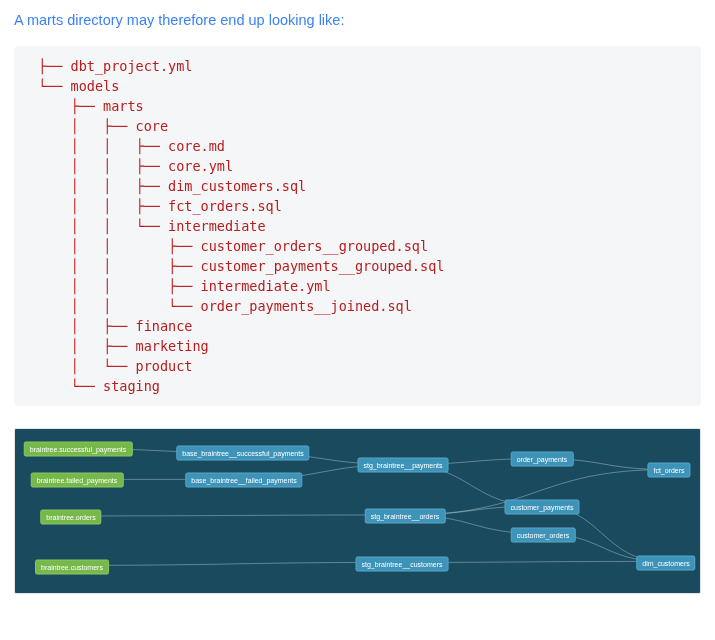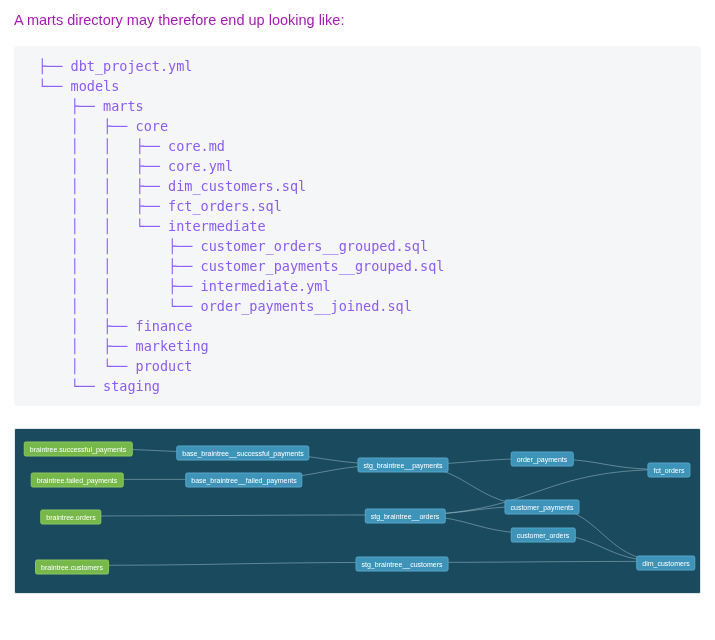--- a/index.html
+++ b/index.html
@@ -9,32 +9,32 @@
     background: #ffffff;
     font-family: "Liberation Sans", sans-serif;
     color: #27323b;
   }
   .page { padding: 12px 14px 10px; }
 
   p.lead {
     font-size: 14.5px;
     line-height: 17px;
     margin: 0 0 17px 0;
-    color: #a21caf;
+    color: #3b82f6;
   }
 
   pre.code-block {
     background: #f5f6f8;
     border-radius: 4px;
     margin: 0 0 22px 0;
     padding: 10px 24px;
     font-family: "DejaVu Sans Mono", "Liberation Mono", monospace;
     font-size: 13.5px;
     line-height: 20px;
-    color: #8b5cf6;
+    color: #b91c1c;
     white-space: pre;
     overflow: hidden;
   }
 
   p.lead.second { margin-bottom: 15px; }
 
   .dag-wrap {
     position: relative;
     width: 687px;
     height: 166px;

